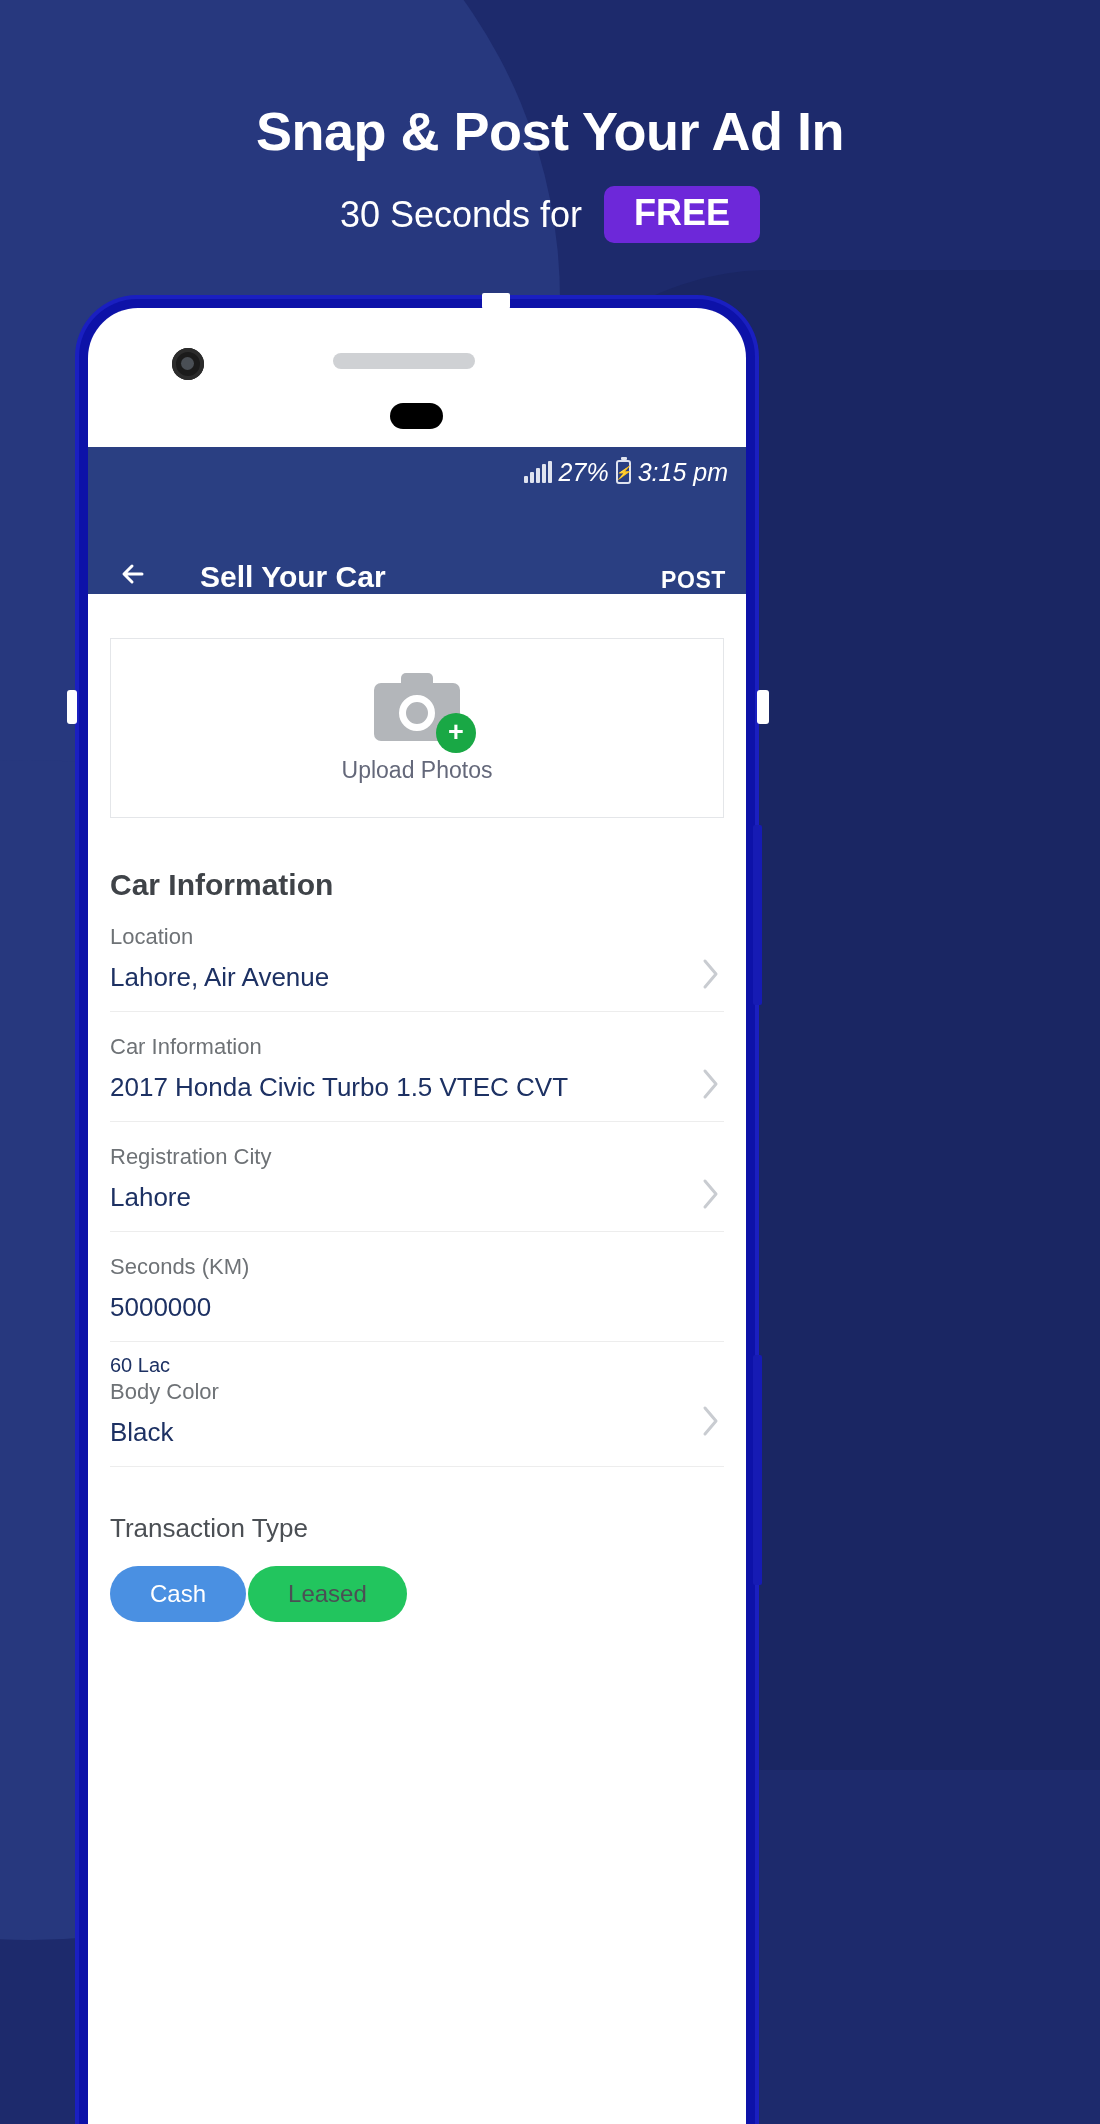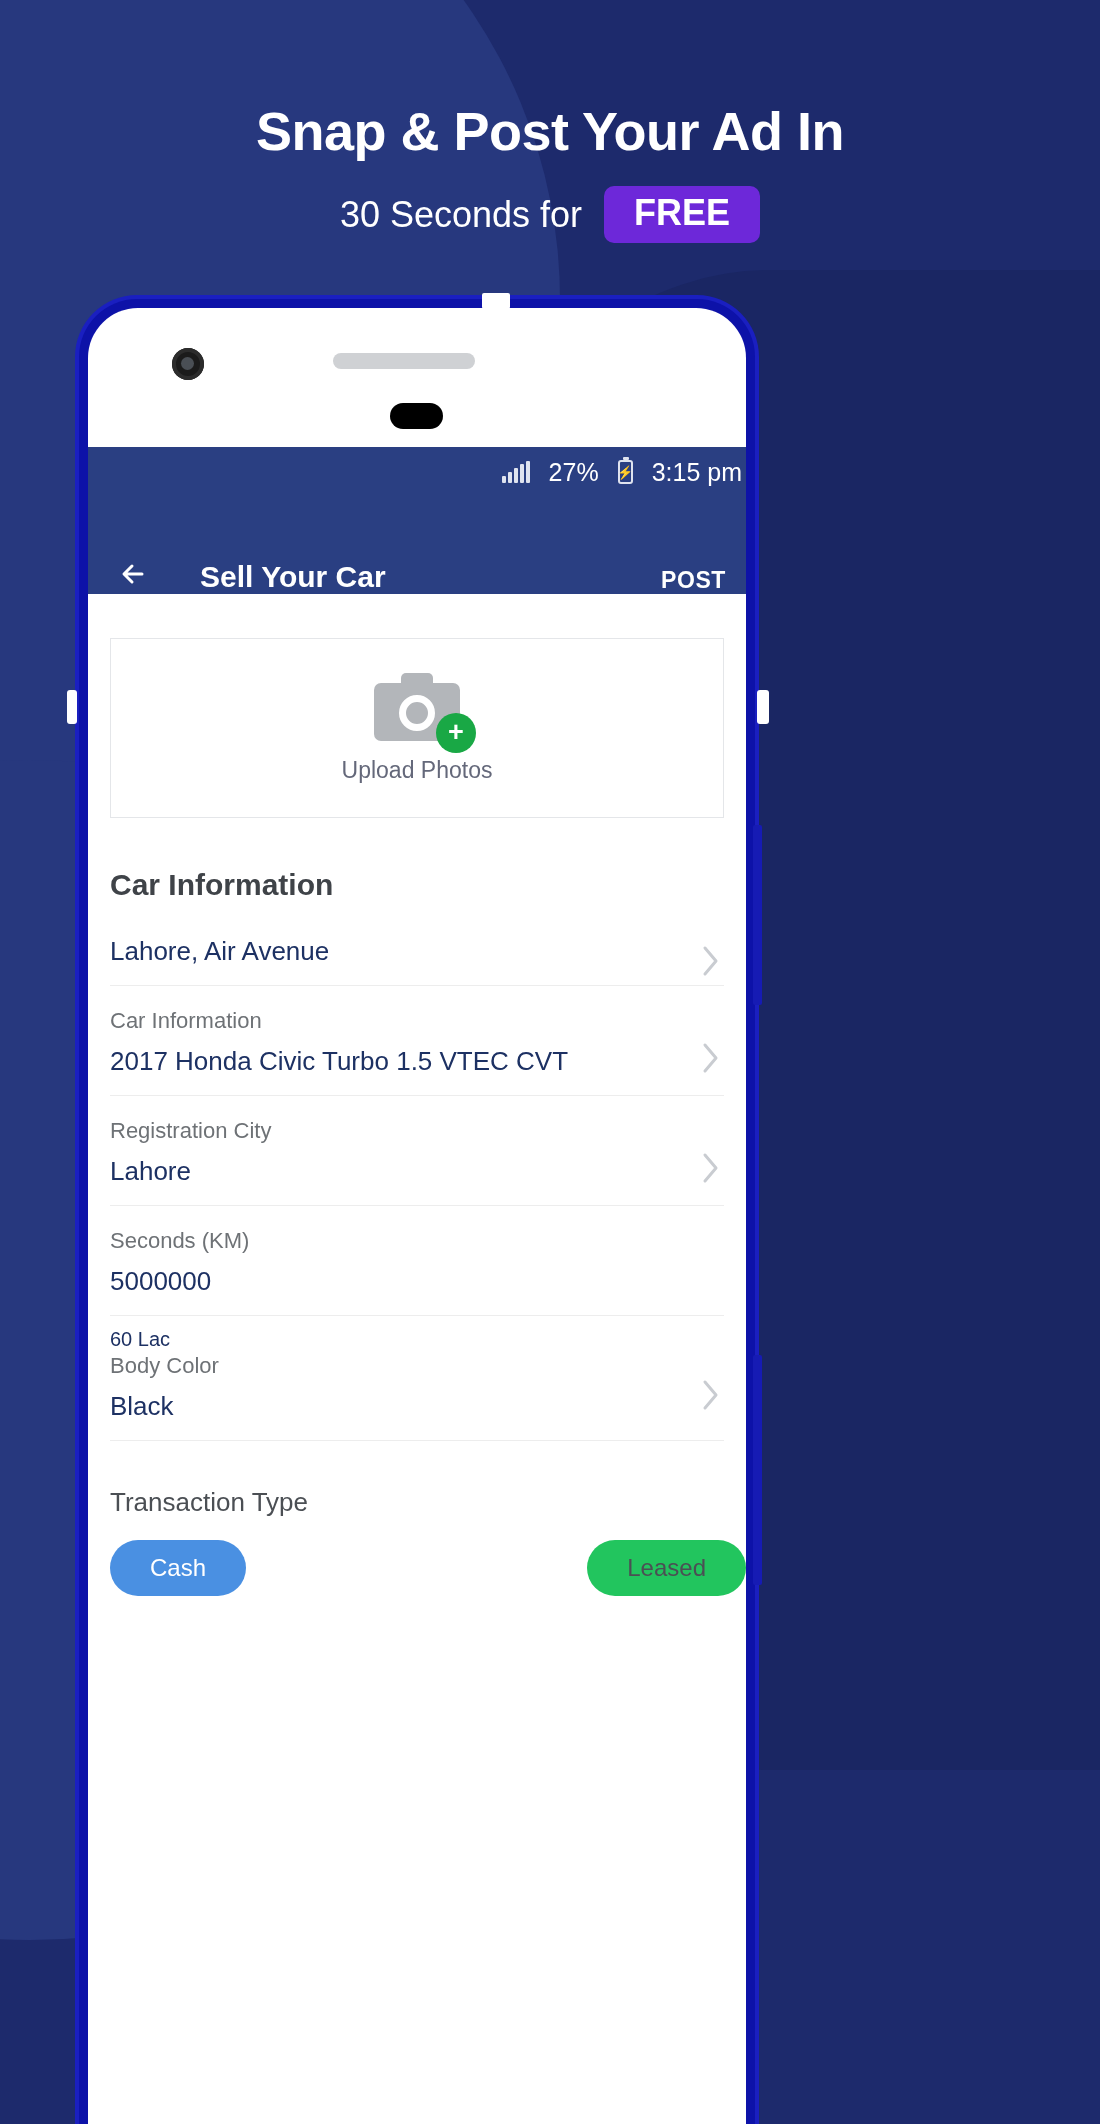--- a/index.html
+++ b/index.html
@@ -101,21 +101,21 @@
     position:absolute; left:302px; top:95px; width:53px; height:26px;
     border-radius:13px; background:#000000;
   }
 
   
   .app { position:absolute; left:0; top:139px; width:658px; bottom:0; background:#ffffff; }
 
   .statusbar {
     height:50px; background:#2a3f82;
     display:flex; align-items:center; justify-content:flex-end;
-    padding-right:4px; gap:19px;
+    padding-right:18px; gap:7px;font-style:italic;
   }
   .sb-text { color:#ffffff; font-size:25px; }
   .signal { display:flex; align-items:flex-end; gap:2px; height:22px; }
   .signal i { display:block; width:4px; background:#dfe3ef; border-radius:1px; }
   .signal i:nth-child(1){height:7px;} .signal i:nth-child(2){height:11px;}
   .signal i:nth-child(3){height:15px;} .signal i:nth-child(4){height:19px;}
   .signal i:nth-child(5){height:22px;}
   .battery {
     width:15px; height:24px; border:2px solid #dfe3ef; border-radius:3px;
     position:relative; display:flex; align-items:center; justify-content:center;
@@ -181,21 +181,21 @@
   .f-value.small { font-size:20px; padding:4px 0 2px 0; }
   .chev {
     position:absolute; right:2px; top:50%; transform:translateY(-2px);
     width:22px; height:38px;
   }
   .chev svg { display:block; }
 
   .field.nb { border-bottom:none; padding-top:8px; }
 
   .tt-label { margin:46px 0 0 22px; font-size:26px; color:#4b4f54; }
-  .pill-row { display:flex; gap:2px; margin:22px 0 0 22px;justify-content:space-between; }
+  .pill-row { display:flex; gap:2px; margin:22px 0 0 22px; }
   .pill {
     height:56px; border-radius:28px;
     display:flex; align-items:center; justify-content:center;
     font-size:24px; padding:0 40px;
   }
   .pill.sel { background:#4a90e2; color:#ffffff; }
   .pill.unsel { background:#22c55e; color:#4b4f54; }
 </style>
 </head>
 <body>
@@ -262,20 +262,21 @@
           <div class="plus-badge">+</div>
         </div>
         <div class="upload-label">Upload Photos</div>
       </div>
 
       <div class="section-title">Car Information</div>
 
       <div class="form">
 
         <div class="field">
+          <div class="f-label">Location</div>
           <div class="f-value">Lahore, Air Avenue</div>
           <span class="chev">
             <svg width="22" height="38" viewBox="0 0 22 38">
                 <path d="M5 6 L16 19 L5 32" stroke="#c9ccd1" stroke-width="3" fill="none" stroke-linecap="round" stroke-linejoin="round"></path>
               </svg>
           </span>
         </div>
 
         <div class="field">
           <div class="f-label">Car Information</div>

